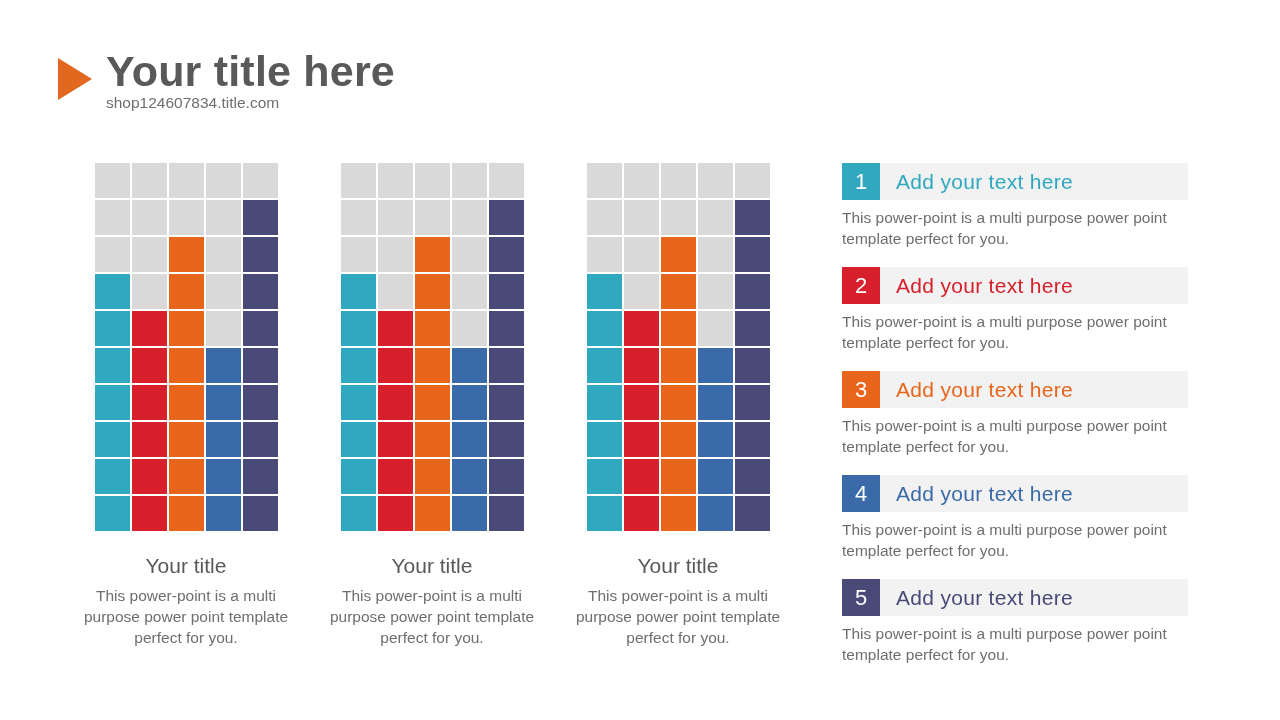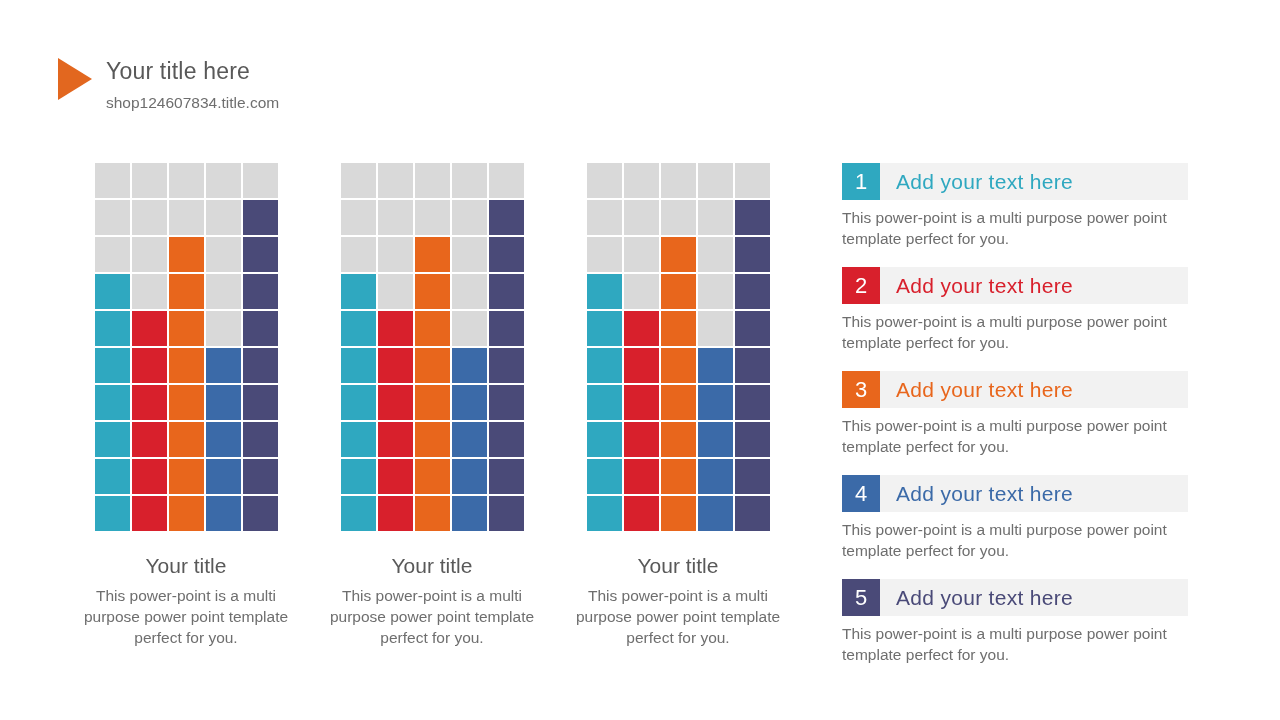--- a/index.html
+++ b/index.html
@@ -31,23 +31,23 @@
     border-left: 34px solid #E2671F;
     margin-top: 8px;
     margin-right: 14px;
     flex: none;
   }
   #header-text {
     display: flex;
     flex-direction: column;
   }
   #page-title {
-    font-size: 23px;
+    font-size: 43px;
     color: #595959;
-    font-weight: normal;
+    font-weight: bold;
     line-height: 42px;
     letter-spacing: 0.2px;
     white-space: nowrap;
   }
   #page-subtitle {
     font-size: 15.5px;
     color: #6E6E6E;
     line-height: 20px;
     margin-top: 1px;
     white-space: nowrap;

